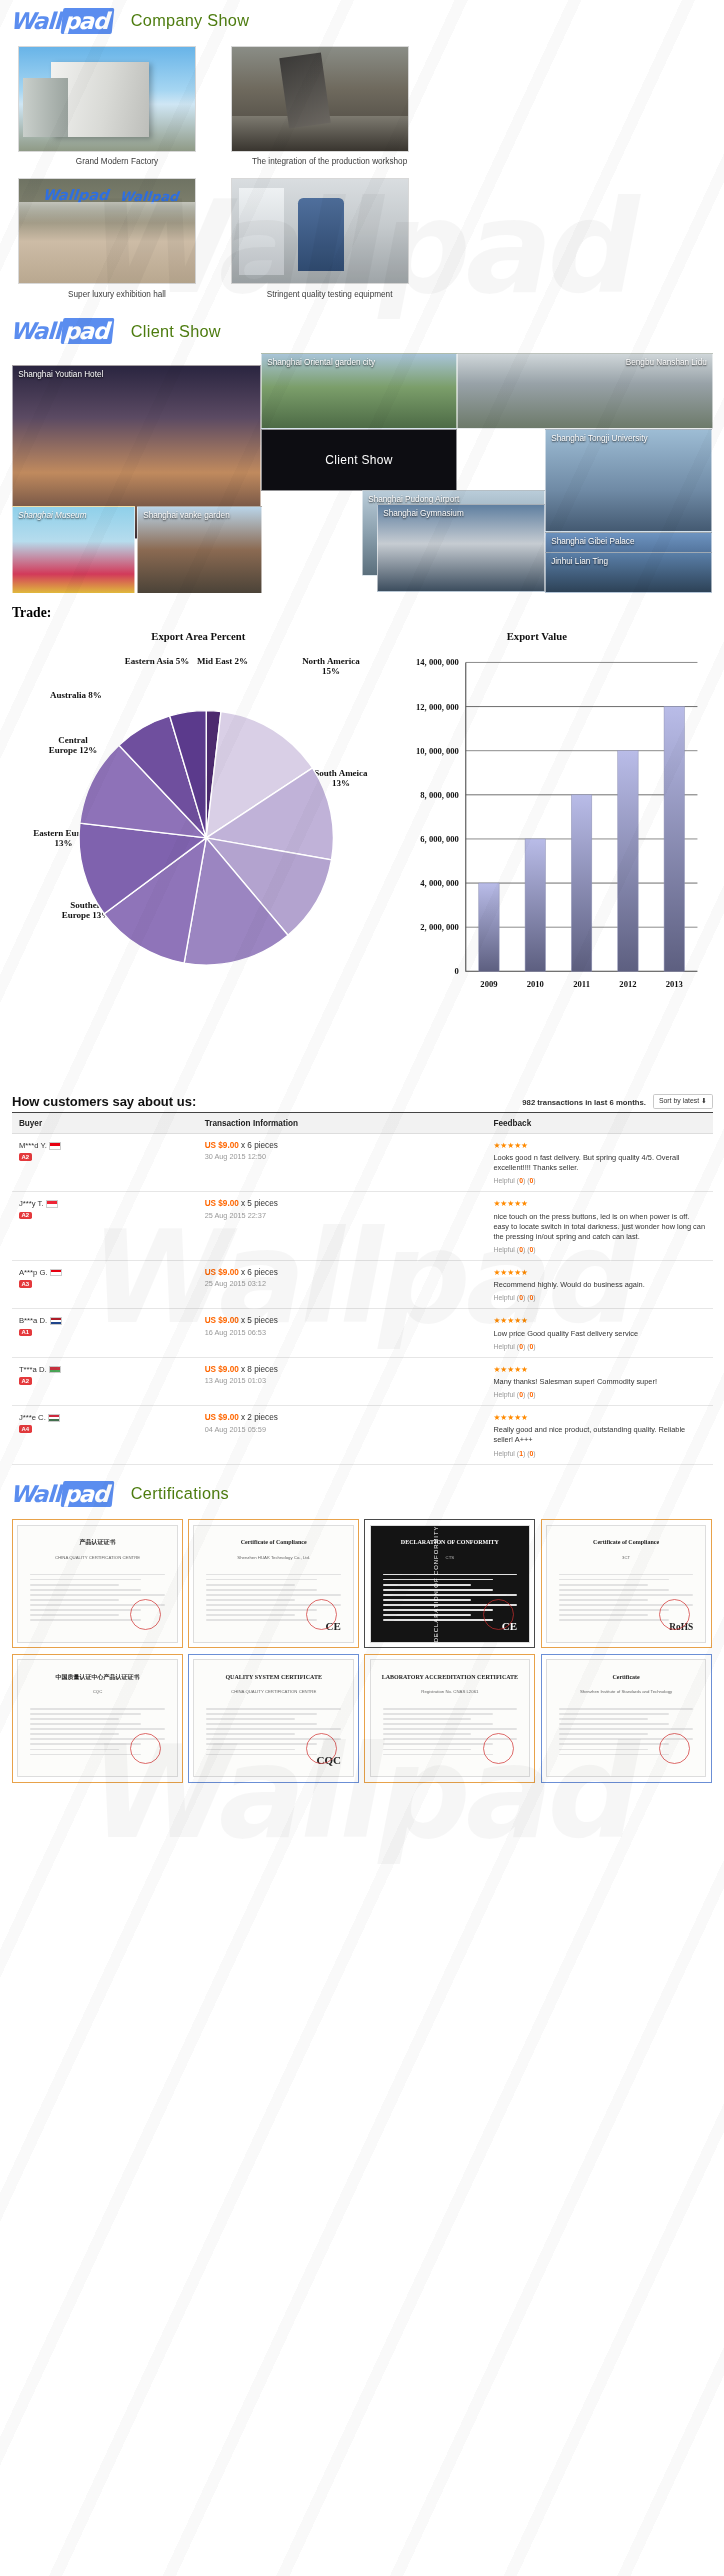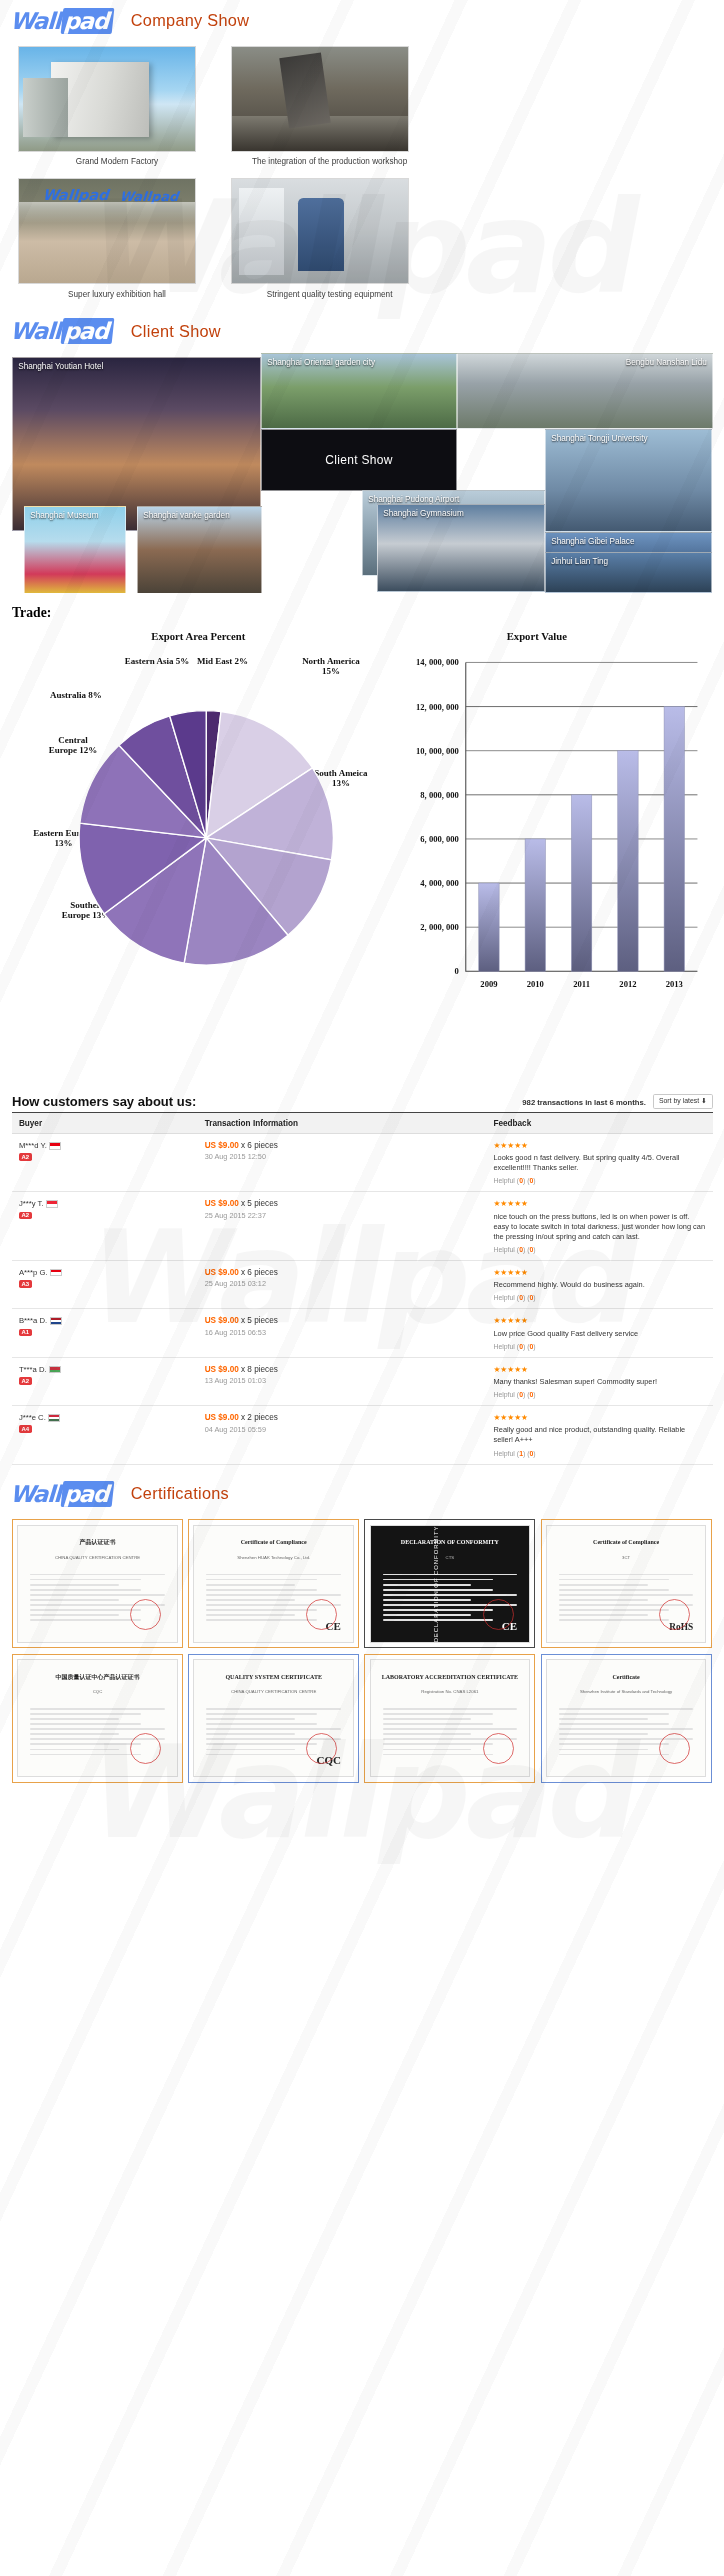--- a/index.html
+++ b/index.html
@@ -29,21 +29,21 @@
   .sec-head{position:relative;padding:8.6px 0 5.2px 12px;height:29px;}
   .logo{
     display:inline-block;font-family:"DejaVu Sans",sans-serif;font-style:italic;
     font-weight:bold;font-size:23px;color:#5b8def;letter-spacing:-1.3px;
     line-height:24px;vertical-align:middle;
     transform:skewX(-6deg);
   }
   .logo .lp{background:#5b8def;color:#fff;padding:0 3.4px;border-radius:1.7px;}
   .sec-title{
     display:inline-block;margin-left:13.7px;vertical-align:middle;
-    font-size:16.3px;color:#c2410c;font-weight:normal;letter-spacing:0.3px;
+    font-size:16.3px;color:#4d7c0f;font-weight:normal;letter-spacing:0.3px;
   }
 
   
   .cs-wrap{padding:3.4px 12px 0 12px;}
   .cs-row{display:flex;gap:8.6px;margin-bottom:3.4px;}
   .cs-cell{width:198px;padding-left:6px;}
   .ph{width:178px;height:106px;border:0.9px solid #d8d8d8;box-sizing:border-box;overflow:hidden;position:relative;}
   .cap{
     text-align:center;font-size:8.2px;color:#3a3a3a;padding:5.2px 0 8.6px 0;
     font-family:"Liberation Sans",sans-serif;
@@ -208,21 +208,21 @@
   </div>
 
   <div class="sec-head" style="margin-top:1.7px">
     <span class="logo"><span>Wall</span><span class="lp">pad</span></span>
     <span class="sec-title">Client Show</span>
   </div>
 
   <div class="client-wrap">
     <div class="mosaic">
 
-      <div class="tile" style="left:0;top:4px;width:249px;height:174px;background:linear-gradient(180deg,#2a2540 0%,#5b4a63 30%,#c08a5e 62%,#3a2c33 100%);">
+      <div class="tile" style="left:0;top:12px;width:249px;height:174px;background:linear-gradient(180deg,#2a2540 0%,#5b4a63 30%,#c08a5e 62%,#3a2c33 100%);">
         <span class="tl">Shanghai Youtian Hotel</span>
       </div>
 
       <div class="tile" style="left:249px;top:0;width:196px;height:76px;background:linear-gradient(180deg,#a8c4d8 0%,#7b9e6a 45%,#4d6b46 100%);">
         <span class="tl">Shanghai Oriental garden city</span>
       </div>
 
       <div class="tile" style="left:445px;top:0;width:256px;height:76px;background:linear-gradient(180deg,#cfd6d9 0%,#98a2a8 40%,#6d7a6a 100%);">
         <span class="tl" style="left:auto;right:5.2px;text-align:right">Bengbu Nanshan Lidu</span>
       </div>
@@ -237,21 +237,21 @@
 
 
       <div class="tile" style="left:350px;top:137px;width:183px;height:86px;background:linear-gradient(180deg,#b9ccd9 0%,#8ba0ae 50%,#5b6f7c 100%);">
         <span class="tl">Shanghai Pudong Airport</span>
       </div>
 
       <div class="tile" style="left:533px;top:179px;width:167px;height:62px;background:linear-gradient(180deg,#6d93c0 0%,#3e5c80 60%,#243749 100%);">
         <span class="tl">Shanghai Gibei Palace</span>
       </div>
 
-      <div class="tile" style="left:12px;top:153px;width:102px;height:88px;background:linear-gradient(180deg,#8fd0ea 0%,#b6dced 40%,#d23a5a 78%,#e0b93c 100%);">
+      <div class="tile" style="left:0;top:153px;width:123px;height:88px;background:linear-gradient(180deg,#8fd0ea 0%,#b6dced 40%,#d23a5a 78%,#e0b93c 100%);font-style:italic;">
         <span class="tl">Shanghai Museum</span>
       </div>
 
       <div class="tile" style="left:125px;top:153px;width:125px;height:88px;background:linear-gradient(180deg,#b9d4e8 0%,#8b6a52 50%,#4b4338 100%);">
         <span class="tl">Shanghai vanke garden</span>
       </div>
 
       <div class="tile" style="left:365px;top:151px;width:168px;height:88px;background:linear-gradient(180deg,#5f7fa0 0%,#c6ccd2 45%,#3c4d5e 100%);">
         <span class="tl">Shanghai Gymnasium</span>
       </div>

